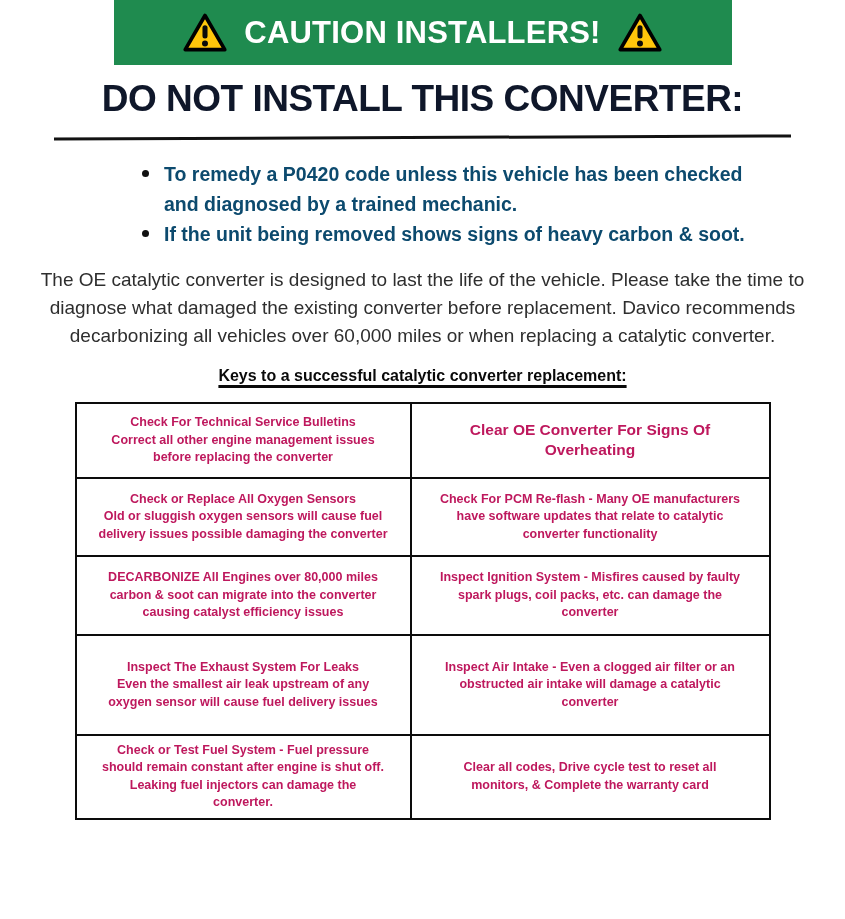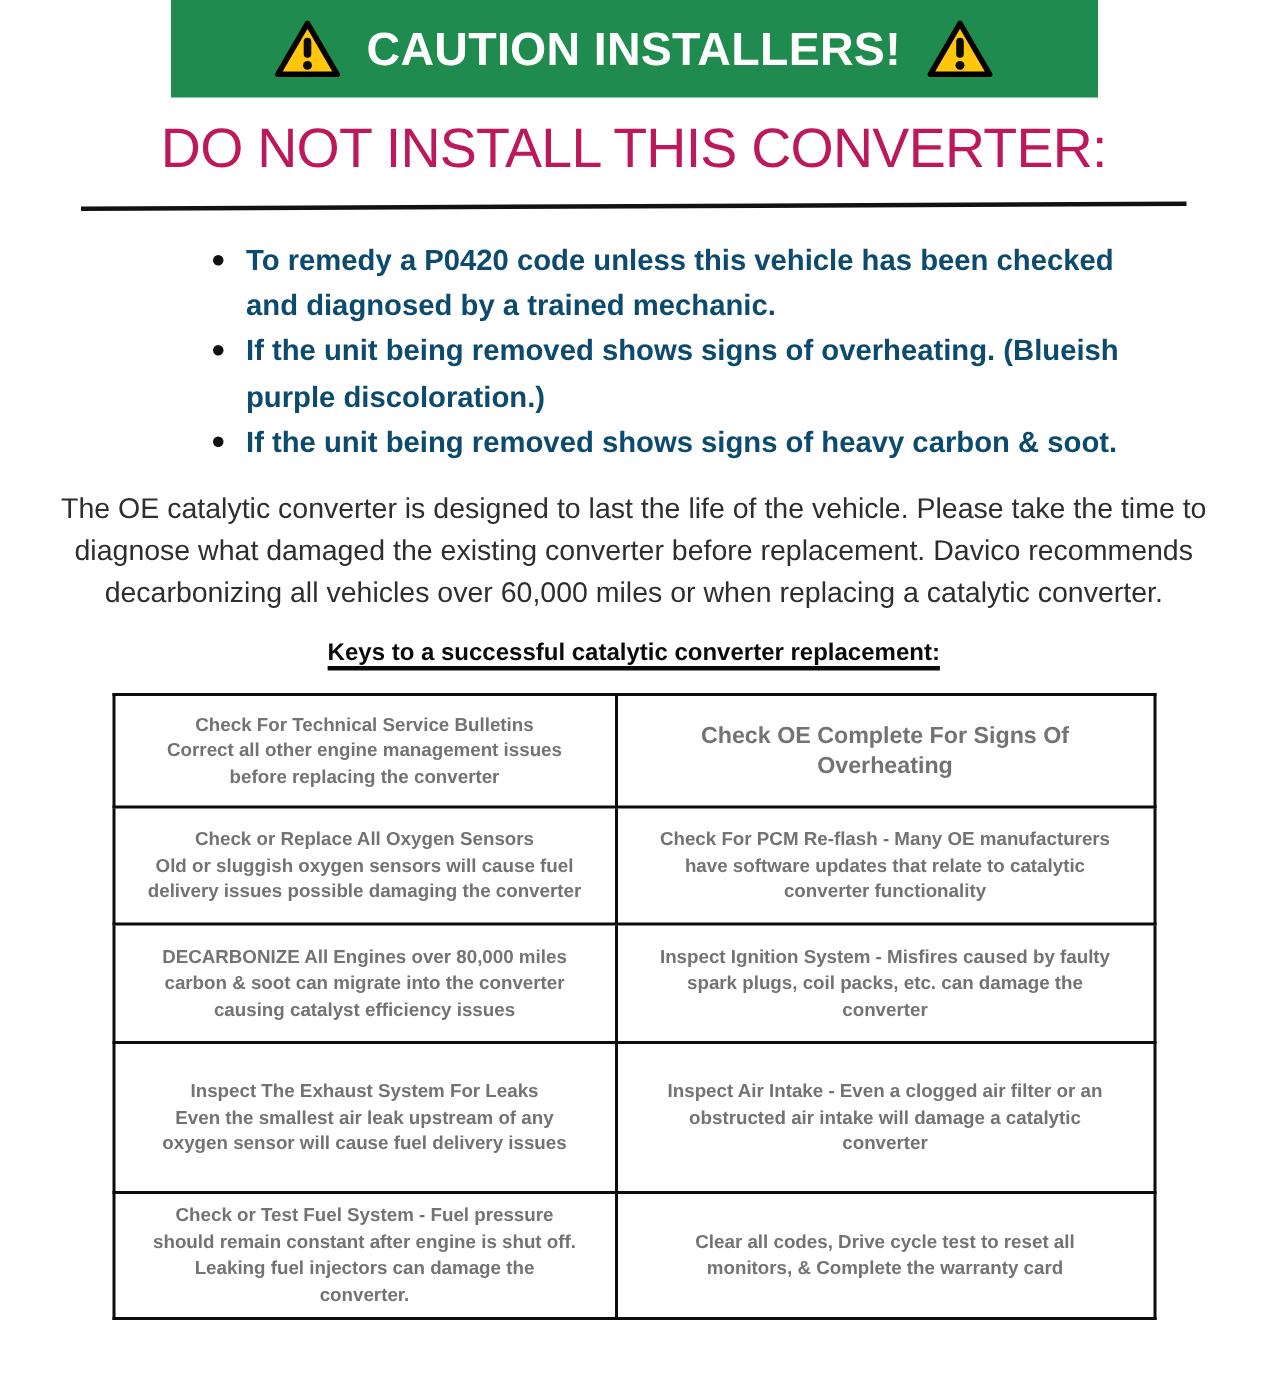--- a/index.html
+++ b/index.html
@@ -32,23 +32,23 @@
     font-weight: 800;
     letter-spacing: 0.2px;
     white-space: nowrap;
   }
   .warn-icon { width: 46px; height: 42px; display: block; }
   
   .main-heading {
     margin-top: 13px;
     text-align: center;
     font-size: 37px;
-    font-weight: 400;
+    font-weight: 700;
     letter-spacing: -0.5px;
-    color: #be185d;
+    color: #0f172a;
   }
   
   .divider {
     width: 737px;
     height: 3px;
     background: #121212;
     margin: 16px auto 0 auto;
     transform: rotate(-0.25deg);
   }
   
@@ -105,21 +105,21 @@
   }
   .keys-table td {
     border: 2.5px solid #0c0c0c;
     text-align: center;
     vertical-align: middle;
     font-weight: 700;
     font-size: 12.5px;
     line-height: 1.4;
     padding: 6px 22px;
     white-space: pre-line;
-    color: #737373;
+    color: #be185d;
   }
   .keys-table col.left  { width: 335px; }
   .keys-table col.right { width: 359px; }
   .keys-table td.big { font-size: 15.5px; line-height: 1.3; }
   .r1 { height: 75px; }
   .r2 { height: 78px; border-radius: 21px; }
   .r3 { height: 79px; }
   .r4 { height: 100px; }
   .r5 { height: 68px; }
   .r6 { height: 80px; }
@@ -142,38 +142,37 @@
       <circle cx="50" cy="68" r="6.5" fill="#0a0a0a"></circle>
     </svg>
   </div>
 
   <h1 class="main-heading">DO NOT INSTALL THIS CONVERTER:</h1>
 
   <div class="divider"></div>
 
   <ul class="bullets">
     <li>To remedy a P0420 code unless this vehicle has been checked and diagnosed by a trained mechanic.</li>
-    <li>If the unit being removed shows signs of overheating. (Blueish purple discoloration.)</li>
     <li>If the unit being removed shows signs of heavy carbon &amp; soot.</li>
   </ul>
 
   <p class="paragraph">The OE catalytic converter is designed to last the life of the vehicle. Please take the time to diagnose what damaged the existing converter before replacement. Davico recommends decarbonizing all vehicles over 60,000 miles or when replacing a catalytic converter.</p>
 
   <h2 class="section-heading">Keys to a successful catalytic converter replacement:</h2>
 
   <table class="keys-table">
     <colgroup>
         <col class="left">
         <col class="right">
       </colgroup>
     <tbody>
       <tr class="r1">
         <td>Check For Technical Service Bulletins
 Correct all other engine management issues before replacing the converter</td>
-        <td class="big">Check OE Complete For Signs Of Overheating</td>
+        <td class="big">Clear OE Converter For Signs Of Overheating</td>
       </tr>
       <tr class="r2">
         <td>Check or Replace All Oxygen Sensors
 Old or sluggish oxygen sensors will cause fuel delivery issues possible damaging the converter</td>
         <td>Check For PCM Re-flash - Many OE manufacturers have software updates that relate to catalytic converter functionality</td>
       </tr>
       <tr class="r3">
         <td>DECARBONIZE All Engines over 80,000 miles carbon &amp; soot can migrate into the converter causing catalyst efficiency issues</td>
         <td>Inspect Ignition System - Misfires caused by faulty spark plugs, coil packs, etc. can damage the converter</td>
       </tr>

